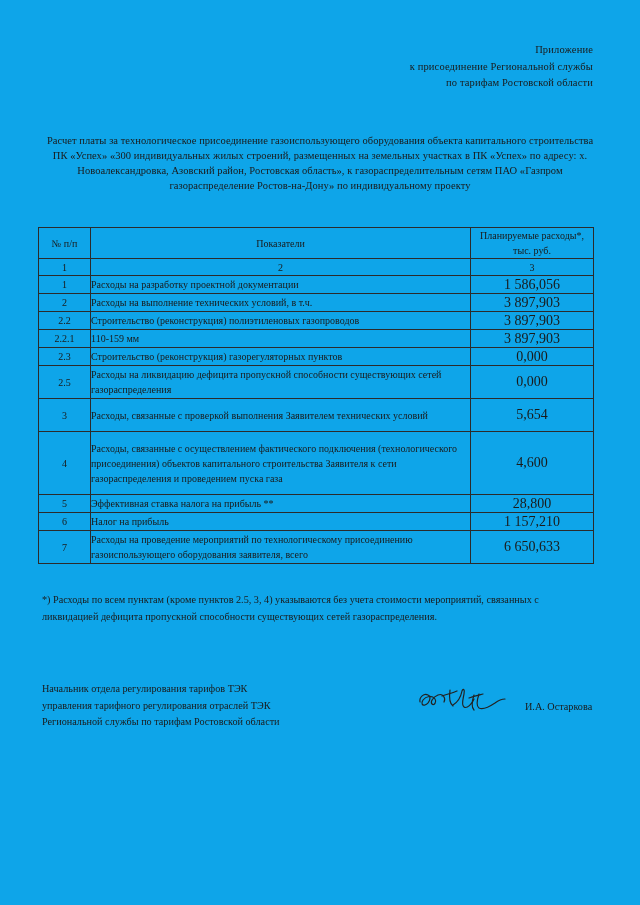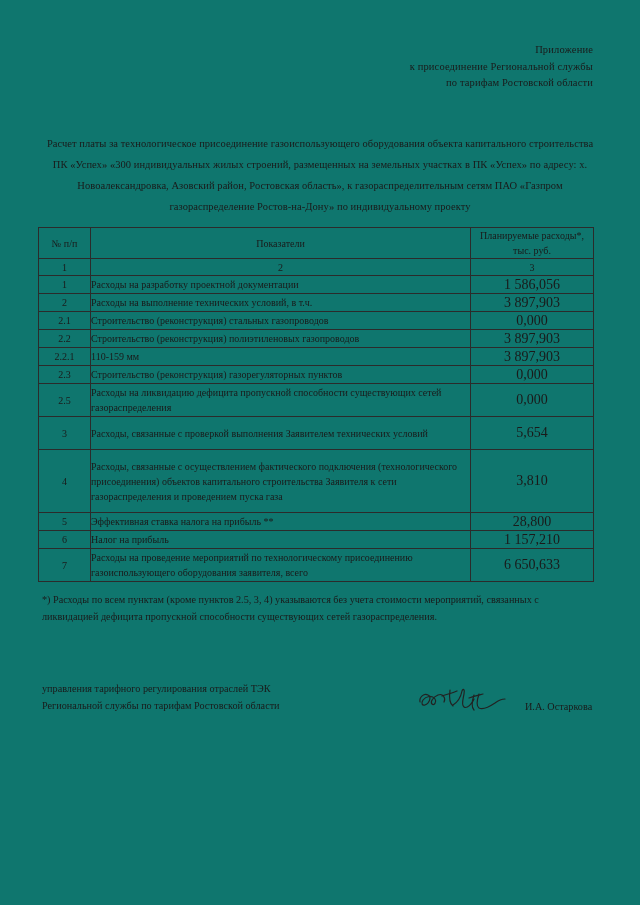--- a/index.html
+++ b/index.html
@@ -13,21 +13,21 @@
     font-family: "Liberation Serif", "DejaVu Serif", serif;
     color: #1a1a1a;
     position: relative;
     overflow: hidden;
   }
   .page {
     position: absolute;
     top: 0; left: 0;
     width: 640px;
     height: 905px;
-    background: #0f766e;
+    background: #0ea5e9;
   }
 
   
   .appendix-block {
     position: absolute;
     top: 42px;
     right: 47px;
     text-align: right;
     font-size: 10.5px;
     line-height: 16.5px;
@@ -36,21 +36,21 @@
   .appendix-block div { letter-spacing: 0.15px; }
 
   
   .doc-title {
     position: absolute;
     top: 133px;
     left: 42px;
     width: 556px;
     text-align: center;
     font-size: 10.5px;
-    line-height: 21px;
+    line-height: 15px;
     letter-spacing: 0.05px;
   }
 
   
   .calc-table {
     position: absolute;
     top: 227px;
     left: 38px;
     width: 555px;
     border-collapse: collapse;
@@ -166,25 +166,20 @@
         <td class="c-num">1</td>
         <td class="c-ind">Расходы на разработку проектной документации</td>
         <td class="c-plan">1 586,056</td>
       </tr>
       <tr class="row-1l">
         <td class="c-num">2</td>
         <td class="c-ind">Расходы на выполнение технических условий, в т.ч.</td>
         <td class="c-plan">3 897,903</td>
       </tr>
       <tr class="row-1l">
-        <td class="c-num">2.1</td>
-        <td class="c-ind">Строительство (реконструкция) стальных газопроводов</td>
-        <td class="c-plan">0,000</td>
-      </tr>
-      <tr class="row-1l">
         <td class="c-num">2.2</td>
         <td class="c-ind">Строительство (реконструкция) полиэтиленовых газопроводов</td>
         <td class="c-plan">3 897,903</td>
       </tr>
       <tr class="row-1l">
         <td class="c-num">2.2.1</td>
         <td class="c-ind">110-159 мм</td>
         <td class="c-plan">3 897,903</td>
       </tr>
       <tr class="row-1l">
@@ -198,21 +193,21 @@
         <td class="c-plan">0,000</td>
       </tr>
       <tr class="row-2l">
         <td class="c-num">3</td>
         <td class="c-ind">Расходы, связанные с проверкой выполнения Заявителем технических условий</td>
         <td class="c-plan">5,654</td>
       </tr>
       <tr class="row-4l">
         <td class="c-num">4</td>
         <td class="c-ind">Расходы, связанные с осуществлением фактического подключения (технологического присоединения) объектов капитального строительства Заявителя к сети газораспределения и проведением пуска газа</td>
-        <td class="c-plan">3,810</td>
+        <td class="c-plan">4,600</td>
       </tr>
       <tr class="row-1l">
         <td class="c-num">5</td>
         <td class="c-ind">Эффективная ставка налога на прибыль **</td>
         <td class="c-plan">28,800</td>
       </tr>
       <tr class="row-1l">
         <td class="c-num">6</td>
         <td class="c-ind">Налог на прибыль</td>
         <td class="c-plan">1 157,210</td>
@@ -224,20 +219,21 @@
       </tr>
     </tbody>
   </table>
 
   <div class="footnotes">
     <p>*)  Расходы по всем пунктам (кроме пунктов 2.5, 3, 4) указываются без учета стоимости мероприятий, связанных с ликвидацией дефицита пропускной способности существующих сетей газораспределения.</p>
   </div>
 
   <div class="sign-block">
     <div class="sign-left">
+      <div>Начальник отдела регулирования тарифов ТЭК</div>
       <div>управления тарифного регулирования отраслей ТЭК</div>
       <div>Региональной службы по тарифам Ростовской области</div>
     </div>
     <div class="sign-scribble">
       <svg width="90" height="30" viewBox="0 0 90 30" xmlns="http://www.w3.org/2000/svg" aria-hidden="true">
         <g fill="none" stroke="#222" stroke-width="1.2" stroke-linecap="round">
           <path d="M3 16 C2 11, 7 7, 11 9 C15 11, 12 18, 8 19 C5 20, 4 17, 6 14 C9 10, 15 9, 18 13 C20 16, 17 20, 15 18 C13 16, 16 11, 21 9 C26 7, 29 12, 27 16"></path>
           <path d="M25 10 C30 8, 36 7, 40 5 M33 4 C32 12, 33 18, 36 20"></path>
           <path d="M36 19 C41 16, 44 10, 45 5 C46 2, 48 3, 47 8 C46 14, 44 19, 47 21 C50 23, 55 18, 57 13"></path>
           <path d="M52 12 C57 10, 62 9, 66 8"></path>

